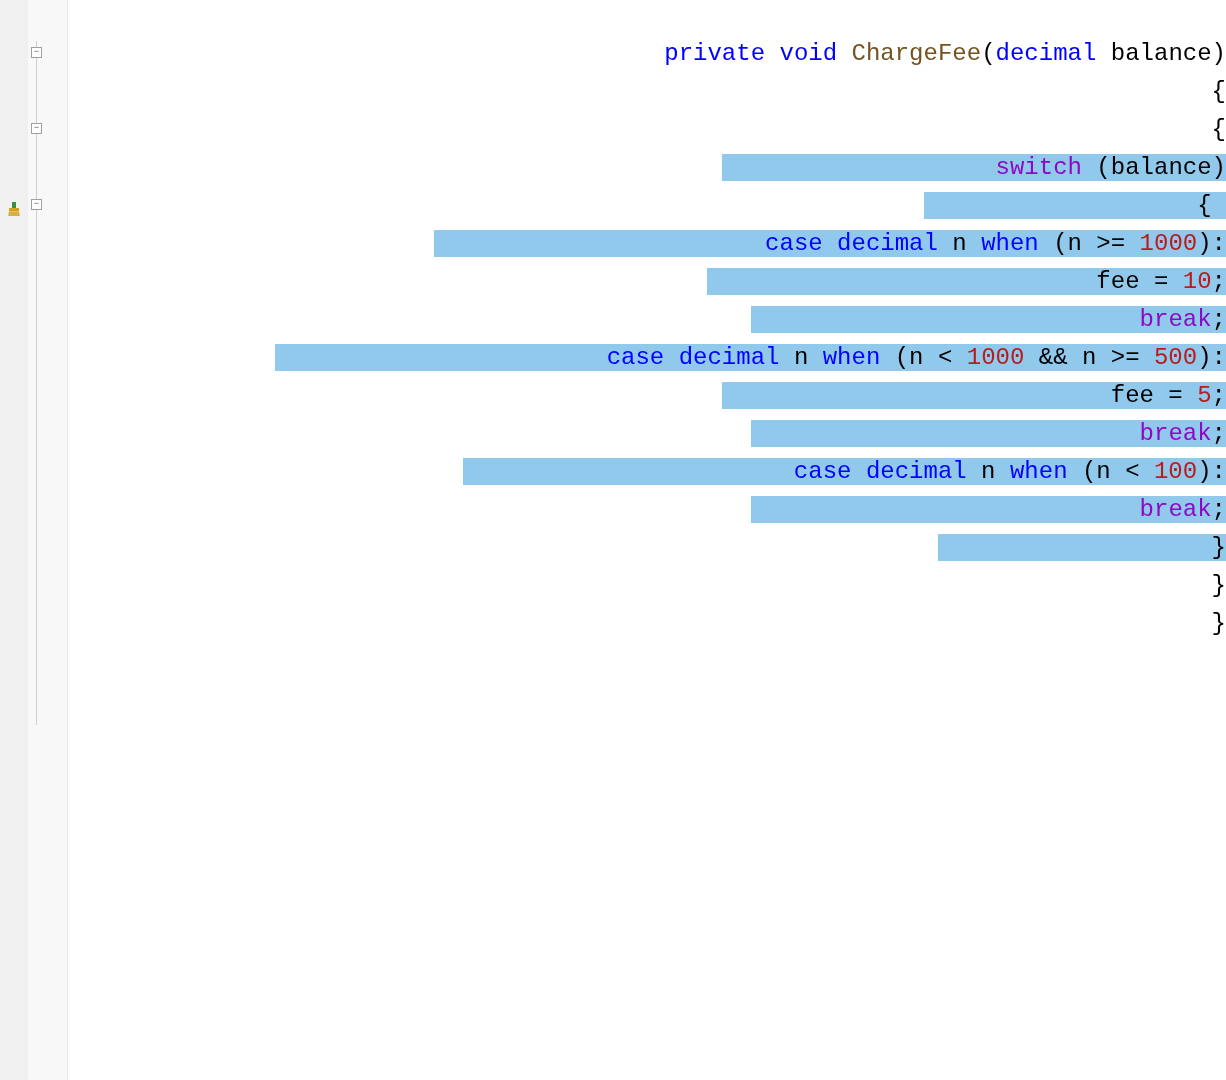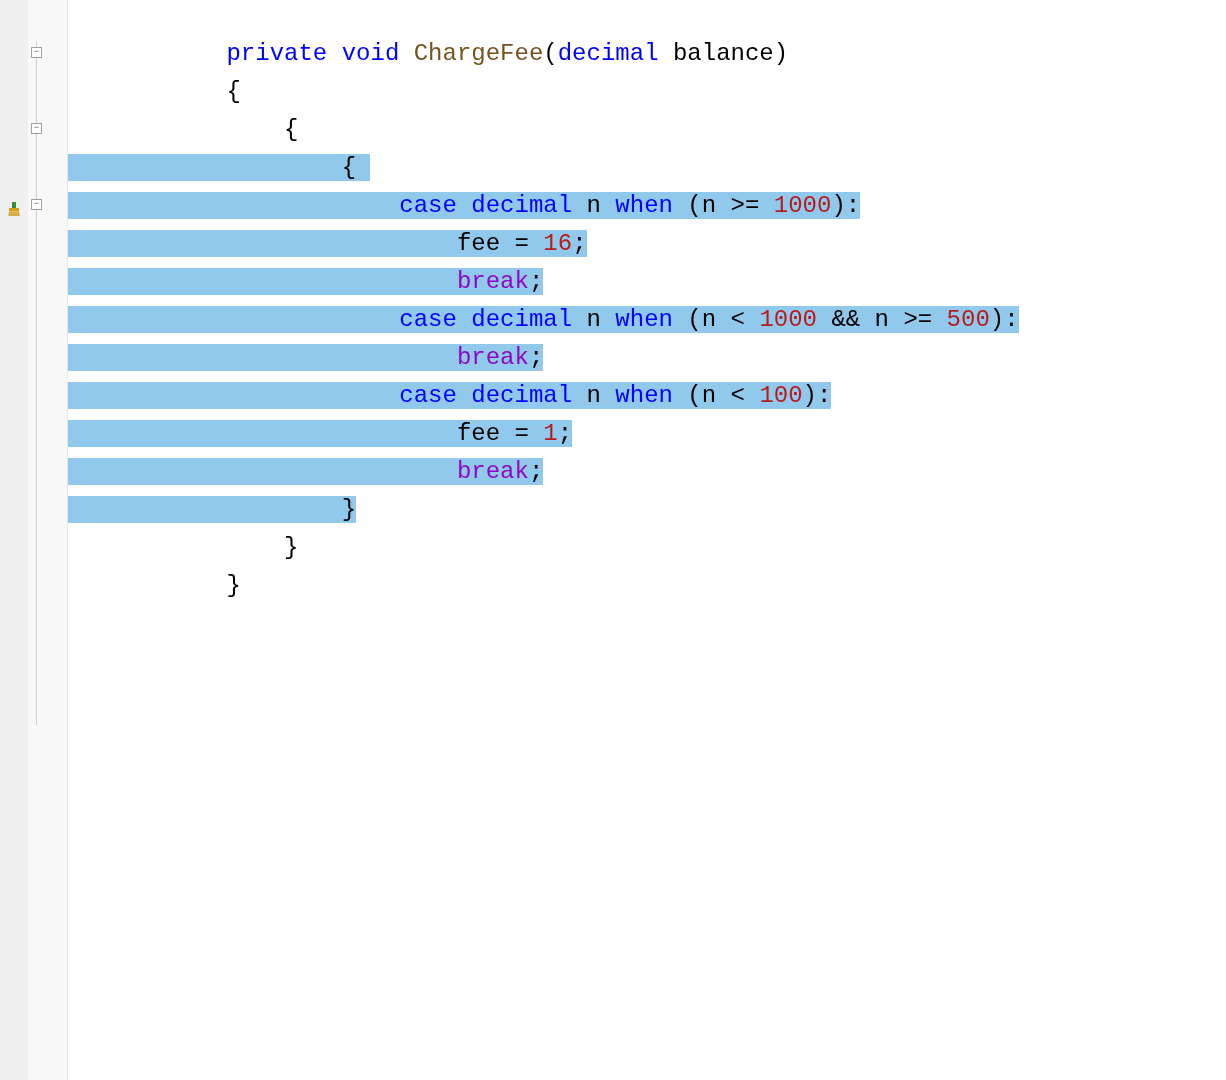--- a/index.html
+++ b/index.html
@@ -49,20 +49,21 @@
     flex: 1;
     position: relative;
     background: #ffffff;
     padding-top: 35px;
   }
   .line {
     height: 38px;
     line-height: 38px;
     white-space: pre;
     position: relative;
+    text-align: right;
   }
   .line .content {
     position: relative;
     z-index: 2;
     display: inline;
   }
   .sel {
     background: #91c9ed;
   }
   
@@ -102,25 +103,26 @@
 <div class="outline-col">
     <div class="outline-line" style="top: 41px; height: 684px;"></div>
     <div class="outline-box" style="top: 47px;">−</div>
     <div class="outline-box" style="top: 123px;">−</div>
     <div class="outline-box" style="top: 199px;">−</div>
   </div>
 <div class="editor">
     <div class="line"><span class="content"><span>           </span><span class="kw">private</span><span class="op"> </span><span class="kw">void</span><span class="op"> </span><span class="method">ChargeFee</span><span class="op">(</span><span class="kw">decimal</span><span class="op"> </span><span class="ident">balance</span><span class="op">)</span></span></div>
     <div class="line"><span class="content"><span>           </span><span class="op">{</span></span></div>
     <div class="line"><span class="content"><span>               </span><span class="op">{</span></span></div>
+    <div class="line"><span class="content"><span class="sel">                   </span><span class="ctrl sel">switch</span><span class="op sel"> (</span><span class="ident sel">balance</span><span class="op sel">)</span></span></div>
     <div class="line"><span class="content"><span class="sel">                   </span><span class="op sel">{</span><span class="op sel"> </span></span></div>
     <div class="line"><span class="content"><span class="sel">                       </span><span class="kw sel">case</span><span class="op sel"> </span><span class="kw sel">decimal</span><span class="op sel"> </span><span class="ident sel">n</span><span class="op sel"> </span><span class="kw sel">when</span><span class="op sel"> (</span><span class="ident sel">n</span><span class="op sel"> &gt;= </span><span class="num sel">1000</span><span class="op sel">):</span></span></div>
-    <div class="line"><span class="content"><span class="sel">                           </span><span class="ident sel">fee</span><span class="op sel"> = </span><span class="num sel">16</span><span class="op sel">;</span></span></div>
+    <div class="line"><span class="content"><span class="sel">                           </span><span class="ident sel">fee</span><span class="op sel"> = </span><span class="num sel">10</span><span class="op sel">;</span></span></div>
     <div class="line"><span class="content"><span class="sel">                           </span><span class="ctrl sel">break</span><span class="op sel">;</span></span></div>
     <div class="line"><span class="content"><span class="sel">                       </span><span class="kw sel">case</span><span class="op sel"> </span><span class="kw sel">decimal</span><span class="op sel"> </span><span class="ident sel">n</span><span class="op sel"> </span><span class="kw sel">when</span><span class="op sel"> (</span><span class="ident sel">n</span><span class="op sel"> &lt; </span><span class="num sel">1000</span><span class="op sel"> &amp;&amp; </span><span class="ident sel">n</span><span class="op sel"> &gt;= </span><span class="num sel">500</span><span class="op sel">):</span></span></div>
+    <div class="line"><span class="content"><span class="sel">                           </span><span class="ident sel">fee</span><span class="op sel"> = </span><span class="num sel">5</span><span class="op sel">;</span></span></div>
     <div class="line"><span class="content"><span class="sel">                           </span><span class="ctrl sel">break</span><span class="op sel">;</span></span></div>
     <div class="line"><span class="content"><span class="sel">                       </span><span class="kw sel">case</span><span class="op sel"> </span><span class="kw sel">decimal</span><span class="op sel"> </span><span class="ident sel">n</span><span class="op sel"> </span><span class="kw sel">when</span><span class="op sel"> (</span><span class="ident sel">n</span><span class="op sel"> &lt; </span><span class="num sel">100</span><span class="op sel">):</span></span></div>
-    <div class="line"><span class="content"><span class="sel">                           </span><span class="ident sel">fee</span><span class="op sel"> = </span><span class="num sel">1</span><span class="op sel">;</span></span></div>
     <div class="line"><span class="content"><span class="sel">                           </span><span class="ctrl sel">break</span><span class="op sel">;</span></span></div>
     <div class="line"><span class="content"><span class="sel">                   </span><span class="op sel">}</span></span></div>
     <div class="line"><span class="content"><span>               </span><span class="op">}</span></span></div>
     <div class="line"><span class="content"><span>           </span><span class="op">}</span></span></div>
   </div>
 
 </body></html>

